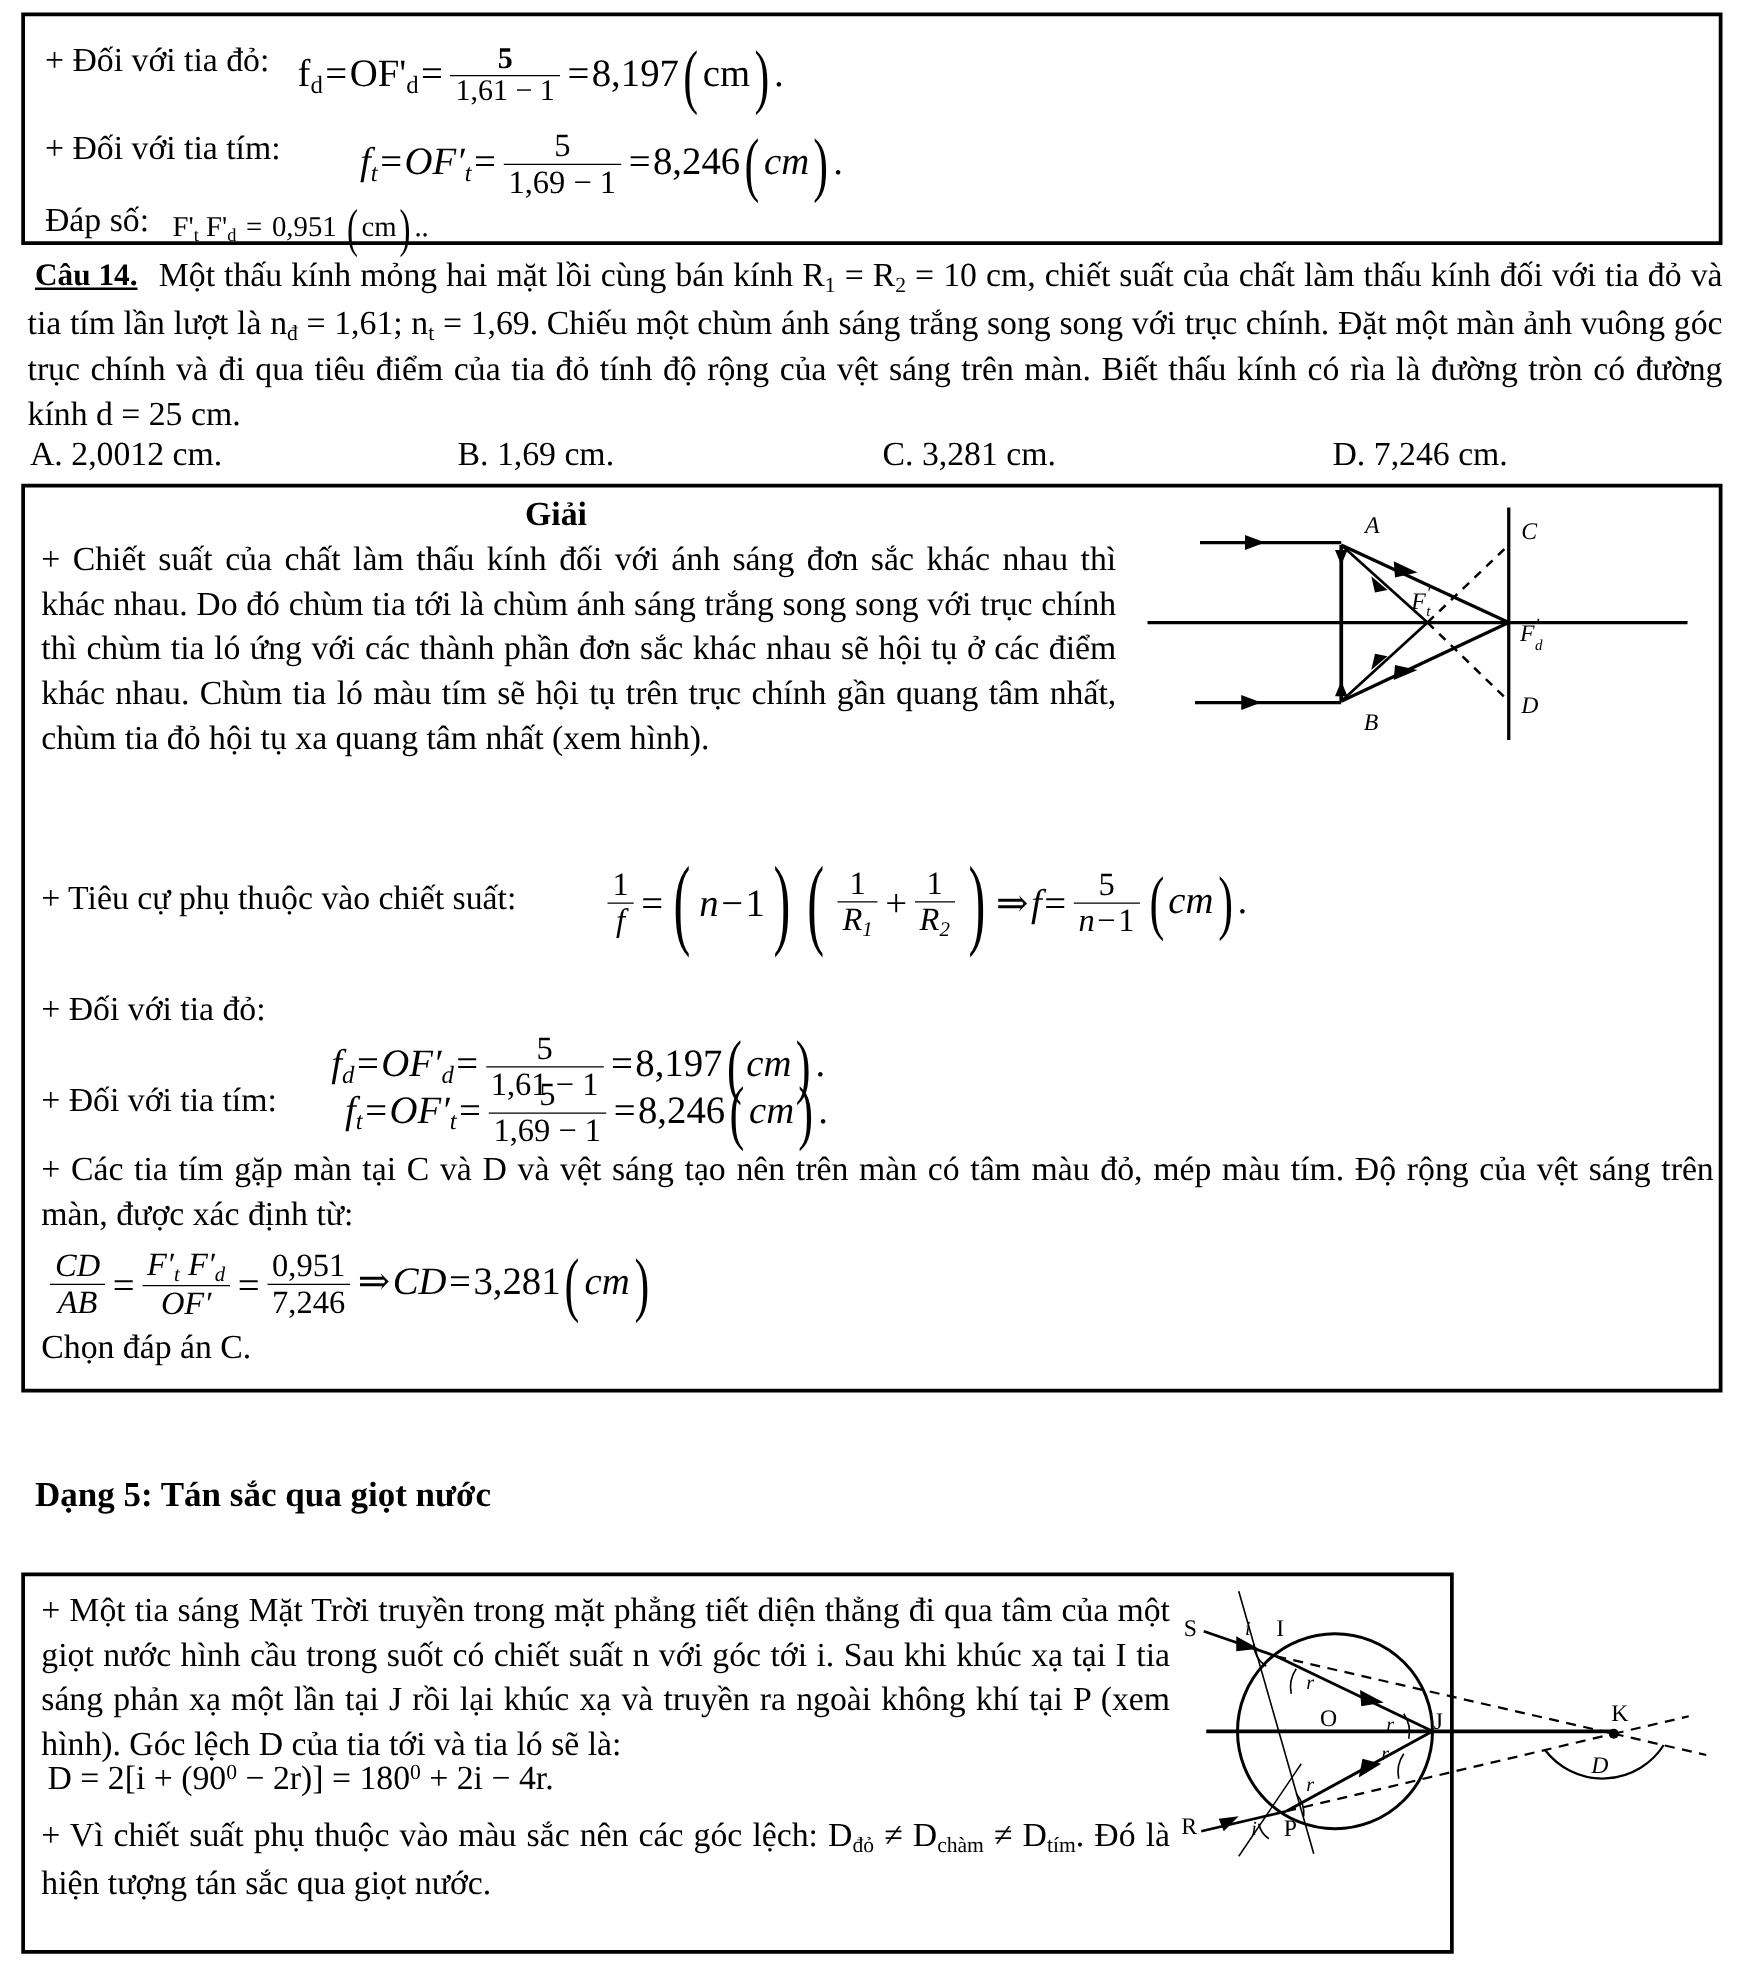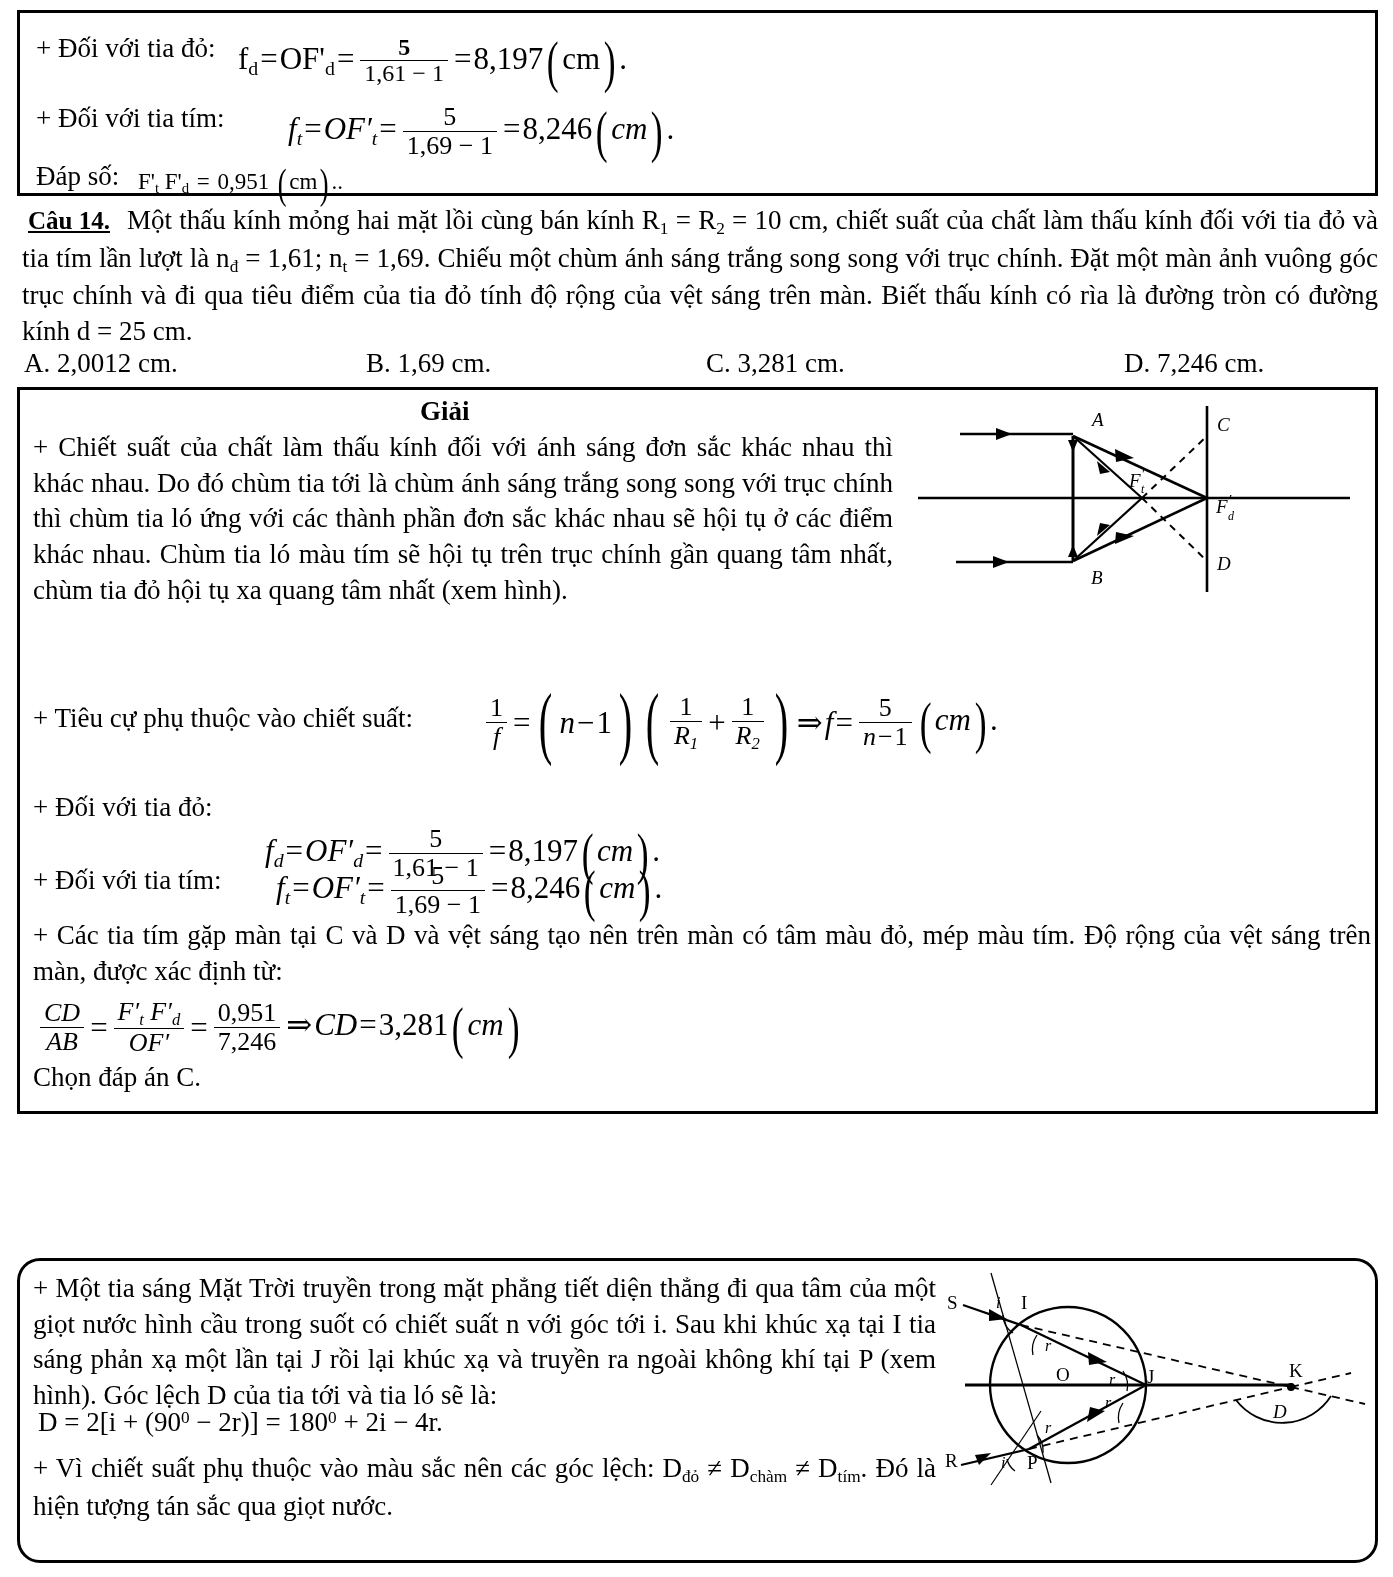--- a/index.html
+++ b/index.html
@@ -23,21 +23,21 @@
 
   
   .box {
     position: absolute;
     border: 3px solid #000;
     box-sizing: border-box;
     background: #fff;
   }
   #box-answer  { left: 17px;  top: 10px;   width: 1361px; height: 186px; }
   #box-solution{ left: 17px;  top: 387px;  width: 1361px; height: 727px; }
-  #box-droplet { left: 17px;  top: 1258px; width: 1361px; height: 305px; border-radius: 23px; }
+  #box-droplet { left: 17px;  top: 1258px; width: 1146px; height: 305px; }
 
   
   .t {
     position: absolute;
     white-space: nowrap;
     font-size: 27px;
     line-height: 1;
   }
   .para {
     position: absolute;
@@ -130,21 +130,21 @@
     <span>2,0012 cm.</span>
   </div>
   <div class="t" style="left:366px; top:350px;">
     <span>B.</span>
     <span>1,69 cm.</span>
   </div>
   <div class="t" style="left:706px; top:350px;">
     <span>C.</span>
     <span>3,281 cm.</span>
   </div>
-  <div class="t" style="left:1124px; top:350px;">
+  <div class="t" style="left:1066px; top:350px;">
     <span>D.</span>
     <span>7,246 cm.</span>
   </div>
 
   <div class="box" id="box-solution">
 
     <div class="t b" style="left:400px; top:8px; font-size:27px;">Giải</div>
 
     <div class="para" style="left:13px; top:40px; width:860px;">+ Chiết suất của chất làm thấu kính đối với ánh sáng đơn sắc khác nhau thì khác nhau. Do đó chùm tia tới là chùm ánh sáng trắng song song với trục chính thì chùm tia ló ứng với các thành phần đơn sắc khác nhau sẽ hội tụ ở các điểm khác nhau. Chùm tia ló màu tím sẽ hội tụ trên  trục chính gần quang tâm nhất, chùm tia đỏ hội tụ xa quang tâm nhất (xem hình).</div>
 
@@ -215,20 +215,21 @@
         <text x="231" y="99" font-size="12" font-style="italic">t</text>
         <text x="232" y="85" font-size="15">′</text>
         <text x="306" y="119" font-size="19" font-style="italic">F</text>
         <text x="318" y="126" font-size="12" font-style="italic">d</text>
         <text x="319" y="111" font-size="15">′</text>
       </svg>
     </div>
 
   </div>
 
+  <div class="t b" style="left:28px; top:1183px; font-size:28px;">Dạng 5: Tán sắc qua giọt nước</div>
 
   <div class="box" id="box-droplet">
 
     <div class="para" style="left:13px; top:10px; width:903px;">+ Một tia sáng Mặt Trời truyền trong mặt phẳng tiết diện thẳng đi qua tâm của một giọt nước hình cầu trong suốt có chiết suất n với góc tới i. Sau khi khúc xạ tại I tia sáng phản xạ một lần tại J rồi lại khúc xạ và truyền ra ngoài không khí tại P (xem hình). Góc lệch D của tia tới và tia ló sẽ là:</div>
 
     <div class="t" style="left:18px; top:148px;">
       <span>D = 2[i + (90</span><sup>0</sup><span> − 2r)] = 180</span><sup>0</sup><span> + 2i − 4r.</span>
     </div>
 
     <div class="para" style="left:13px; top:190px; width:903px;">

